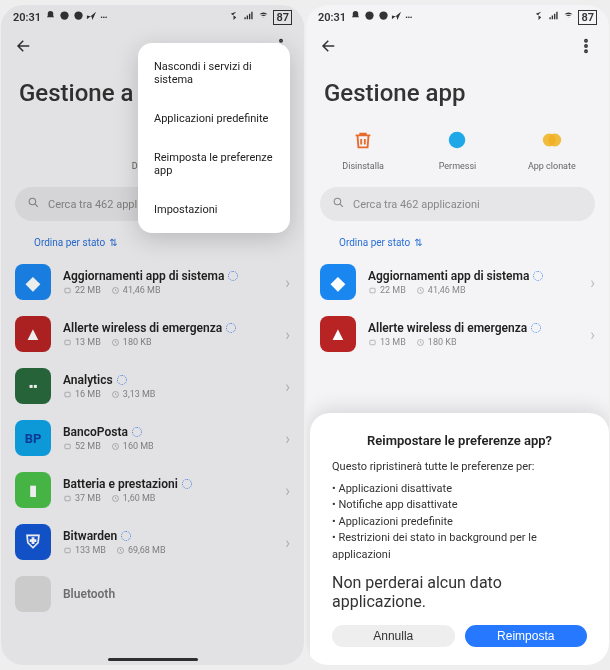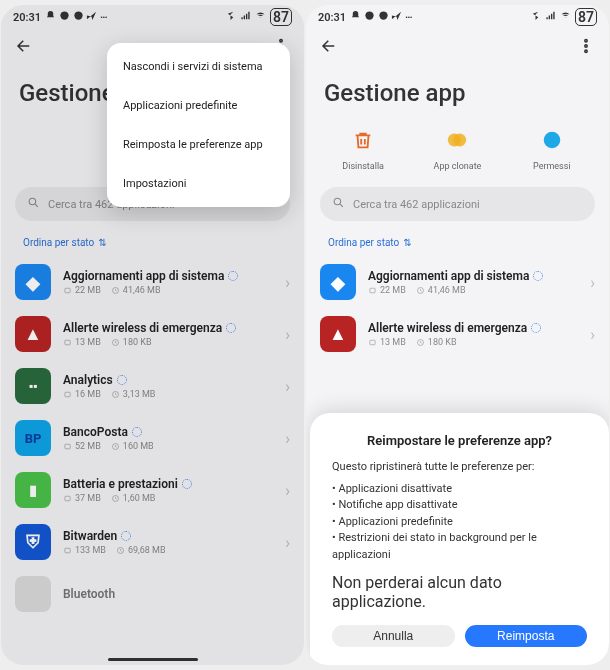--- a/index.html
+++ b/index.html
@@ -38,21 +38,21 @@
     display: flex;
     align-items: center;
     justify-content: space-between;
     padding: 0 12px;
     font-size: 11px;
     font-weight: 600;
     color: #333;
   }
   .status .left, .status .right { display: flex; align-items: center; gap: 4px; }
   .status svg { width: 11px; height: 11px; fill: #333; }
-  .batt { font-size: 14px; border: 1px solid #333; border-radius: 5px; padding: 0 2px; }
+  .batt { font-size: 11px; border: 1px solid #333; border-radius: 0; padding: 0 2px; }
   
   .toolbar {
     height: 38px;
     display: flex;
     align-items: center;
     justify-content: space-between;
     padding: 0 14px;
   }
   .toolbar svg { width: 18px; height: 18px; stroke: #333; fill: none; stroke-width: 2; }
   
@@ -79,21 +79,21 @@
     height: 34px;
     display: flex;
     align-items: center;
     padding: 0 12px;
     gap: 8px;
   }
   .search svg { width: 13px; height: 13px; stroke: #888; fill: none; stroke-width: 2; }
   .search span { font-size: 11px; color: #888; }
   
   .sort {
-    padding: 2px 22px 8px;
+    padding: 2px 33px 8px;
     font-size: 10px;
     color: #2a6fd6;
     display: flex;
     align-items: center;
     gap: 4px;
   }
   
   .list { }
   .item {
     display: flex;
@@ -133,21 +133,21 @@
   }
   .item .meta span { display: flex; align-items: center; gap: 3px; }
   .item .meta svg { width: 9px; height: 9px; stroke: #888; fill: none; stroke-width: 1.5; }
   .item .chev { color: #bbb; }
   .load { width:10px; height:10px; border:1.5px dotted #4a8af4; border-radius:50%; }
   
   .menu {
     position: absolute;
     top: 38px;
     right: 14px;
-    width: 183px;
+    width: 152px;
     background: #fff;
     border-radius: 14px;
     box-shadow: 0 6px 24px rgba(0,0,0,0.18);
     z-index: 10;
     padding: 4px 0;
   }
   .menu-item {
     padding: 13px 16px;
     font-size: 11px;
     color: #222;
@@ -505,34 +505,34 @@
       <div class="action">
         <div class="icon-wrap">
             <span><svg width="22" height="22" viewBox="0 0 24 24" fill="none" stroke="#e86a2a" stroke-width="2">
                 <path d="M4 7h16M9 7V5h6v2M6 7l1 13h10l1-13M10 11v6M14 11v6"></path>
               </svg></span>
           </div>
         <div class="action-label">Disinstalla</div>
       </div>
       <div class="action">
         <div class="icon-wrap">
+            <span><svg width="22" height="22" viewBox="0 0 24 24" fill="#1fa8e8">
+                <circle cx="12" cy="12" r="9"></circle>
+              </svg></span>
+          </div>
+        <div class="action-label">Permessi</div>
+      </div>
+      <div class="action">
+        <div class="icon-wrap">
             <span><svg width="22" height="22" viewBox="0 0 24 24" fill="#f0b020">
                 <circle cx="9" cy="12" r="7" opacity=".85"></circle>
                 <circle cx="15" cy="12" r="7" opacity=".85"></circle>
               </svg></span>
           </div>
         <div class="action-label">App clonate</div>
-      </div>
-      <div class="action">
-        <div class="icon-wrap">
-            <span><svg width="22" height="22" viewBox="0 0 24 24" fill="#1fa8e8">
-                <circle cx="12" cy="12" r="9"></circle>
-              </svg></span>
-          </div>
-        <div class="action-label">Permessi</div>
       </div>
     </div>
 
     <div class="search">
       <span><svg viewBox="0 0 24 24">
             <circle cx="10" cy="10" r="6"></circle>
             <path d="M20 20l-5-5"></path>
           </svg></span>
       <span>Cerca tra 462 applicazioni</span>
     </div>

